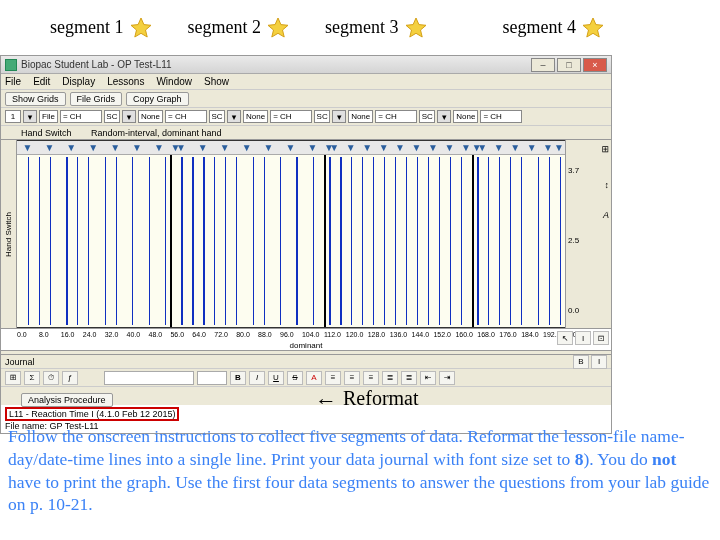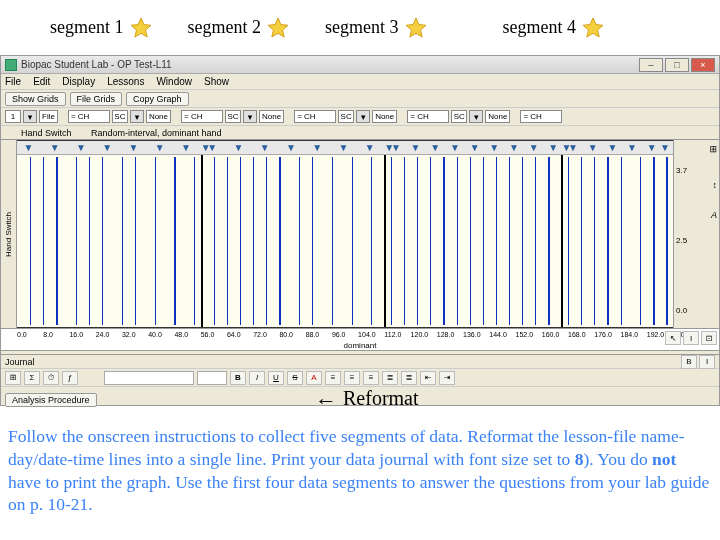--- a/index.html
+++ b/index.html
@@ -6,39 +6,39 @@
   body { font-family: Arial, sans-serif; background: #fff; width: 720px; height: 540px; overflow: hidden; position: relative; }
   
   .top-labels { display: flex; align-items: center; height: 55px; padding: 10px 0; background: #fff; }
   .seg-label { font-family: "Comic Sans MS", cursive; font-size: 18px; color: #000; }
   .seg-1 { margin-left: 50px; }
   .seg-2 { margin-left: 30px; }
   .seg-3 { margin-left: 30px; }
   .seg-4 { margin-left: 70px; }
   .star { width: 24px; height: 24px; margin: 0 5px; fill: #f4d03f; stroke: #d4a017; stroke-width: 1; }
   
-  .app-window { position: absolute; top: 55px; left: 0; width: 720px; border: 1px solid #999; background: #ece9d8; }
+  .app-window { position: absolute; top: 55px; left: 0; width: 612px; border: 1px solid #999; background: #ece9d8; }
   .titlebar { height: 18px; background: linear-gradient(180deg,#eaeaea 0%,#d4d4d4 100%); display: flex; align-items: center; padding: 0 4px; font-size: 10px; color: #333; border-bottom: 1px solid #aaa; }
   .titlebar-title { flex: 1; }
   .win-controls { display: flex; gap: 2px; }
   .win-btn { width: 24px; height: 14px; background: #ece9d8; border: 1px solid #888; font-size: 9px; display: flex; align-items: center; justify-content: center; }
   .win-btn.close { background: #d85a4a; color: #fff; }
   
   .menubar { height: 16px; background: #ece9d8; display: flex; align-items: center; padding: 0 4px; font-size: 10px; gap: 12px; border-bottom: 1px solid #ccc; }
   .menu-item { cursor: default; }
   
   .toolbar1 { height: 18px; background: #ece9d8; display: flex; align-items: center; padding: 0 4px; gap: 4px; border-bottom: 1px solid #ccc; font-size: 9px; }
   .tb-btn { padding: 1px 6px; background: #f5f5f0; border: 1px solid #999; font-size: 9px; border-radius: 2px; }
   
   .toolbar2 { height: 18px; background: #ece9d8; display: flex; align-items: center; padding: 0 4px; gap: 2px; border-bottom: 1px solid #ccc; font-size: 9px; }
   .channel-ctrl { display: flex; align-items: center; gap: 2px; }
   .ch-num { width: 16px; height: 13px; background: #fff; border: 1px solid #888; display: flex; align-items: center; justify-content: center; font-size: 8px; }
   .ch-dd { width: 14px; height: 13px; background: #e0e0e0; border: 1px solid #888; display: flex; align-items: center; justify-content: center; font-size: 9px; }
   .ch-select { height: 13px; padding: 0 2px; background: #fff; border: 1px solid #888; font-size: 8px; display: flex; align-items: center; }
-  .ch-readout { width: 42px; height: 13px; background: #fff; border: 1px solid #888; font-size: 8px; padding: 0 2px; display: flex; align-items: center; margin-left: 8px; }
+  .ch-readout { width: 42px; height: 13px; background: #fff; border: 1px solid #888; font-size: 8px; padding: 0 2px; display: flex; align-items: center; }
   
   .label-bar { height: 14px; background: #ece9d8; border-bottom: 1px solid #999; display: flex; align-items: center; font-size: 9px; padding-left: 20px; }
   
   .graph-area { height: 188px; background: #fff; position: relative; display: flex; }
   .graph-left { width: 16px; background: #ece9d8; border-right: 1px solid #999; display: flex; align-items: center; justify-content: center; }
   .graph-left span { writing-mode: vertical-lr; transform: rotate(180deg); font-size: 8px; }
   .graph-plot { flex: 1; position: relative; background: #fdfdf0; border-top: 1px solid #333; border-bottom: 1px solid #333; }
   .graph-right { width: 46px; background: #ece9d8; border-left: 1px solid #999; position: relative; font-size: 8px; }
   .y-label { position: absolute; left: 2px; font-size: 8px; }
   .marker-row { position: absolute; top: 0; left: 0; right: 0; height: 14px; background: #e8e8e8; border-bottom: 1px solid #aaa; }
@@ -306,24 +306,28 @@
     <span class="jt-btn" style="color:#c00;">A</span>
     <span class="jt-btn">≡</span>
     <span class="jt-btn">≡</span>
     <span class="jt-btn">≡</span>
     <span class="jt-btn">≣</span>
     <span class="jt-btn">≣</span>
     <span class="jt-btn">⇤</span>
     <span class="jt-btn">⇥</span>
   </div>
 
-  <div style="height:18px;background:#ece9d8;padding:2px 4px;">
+  <div style="height:18px;background:#ece9d8;padding:2px 20px;">
     <button class="tb-btn">Analysis Procedure</button>
   </div>
 
+  <div class="journal-body">
+    <span class="journal-line1">L11 - Reaction Time I (4.1.0 Feb 12 2015)</span><br>
+    <span>File name: GP Test-L11</span>
+  </div>
 </div>
 
 <div class="reformat-row">
   <span class="arrow-left">←</span>
   <span>Reformat</span>
 </div>
 
 <div class="instructions">
   <span>Follow the onscreen instructions to collect five segments of data.  Reformat the lesson-file name-day/date-time lines into a single line.  Print your data journal with font size set to </span><span class="bold">8</span><span>).  You do </span><span class="bold">not</span><span> have to print the graph.  Use the first four data segments to answer the questions from your lab guide on p. 10-21.</span>
 </div>

